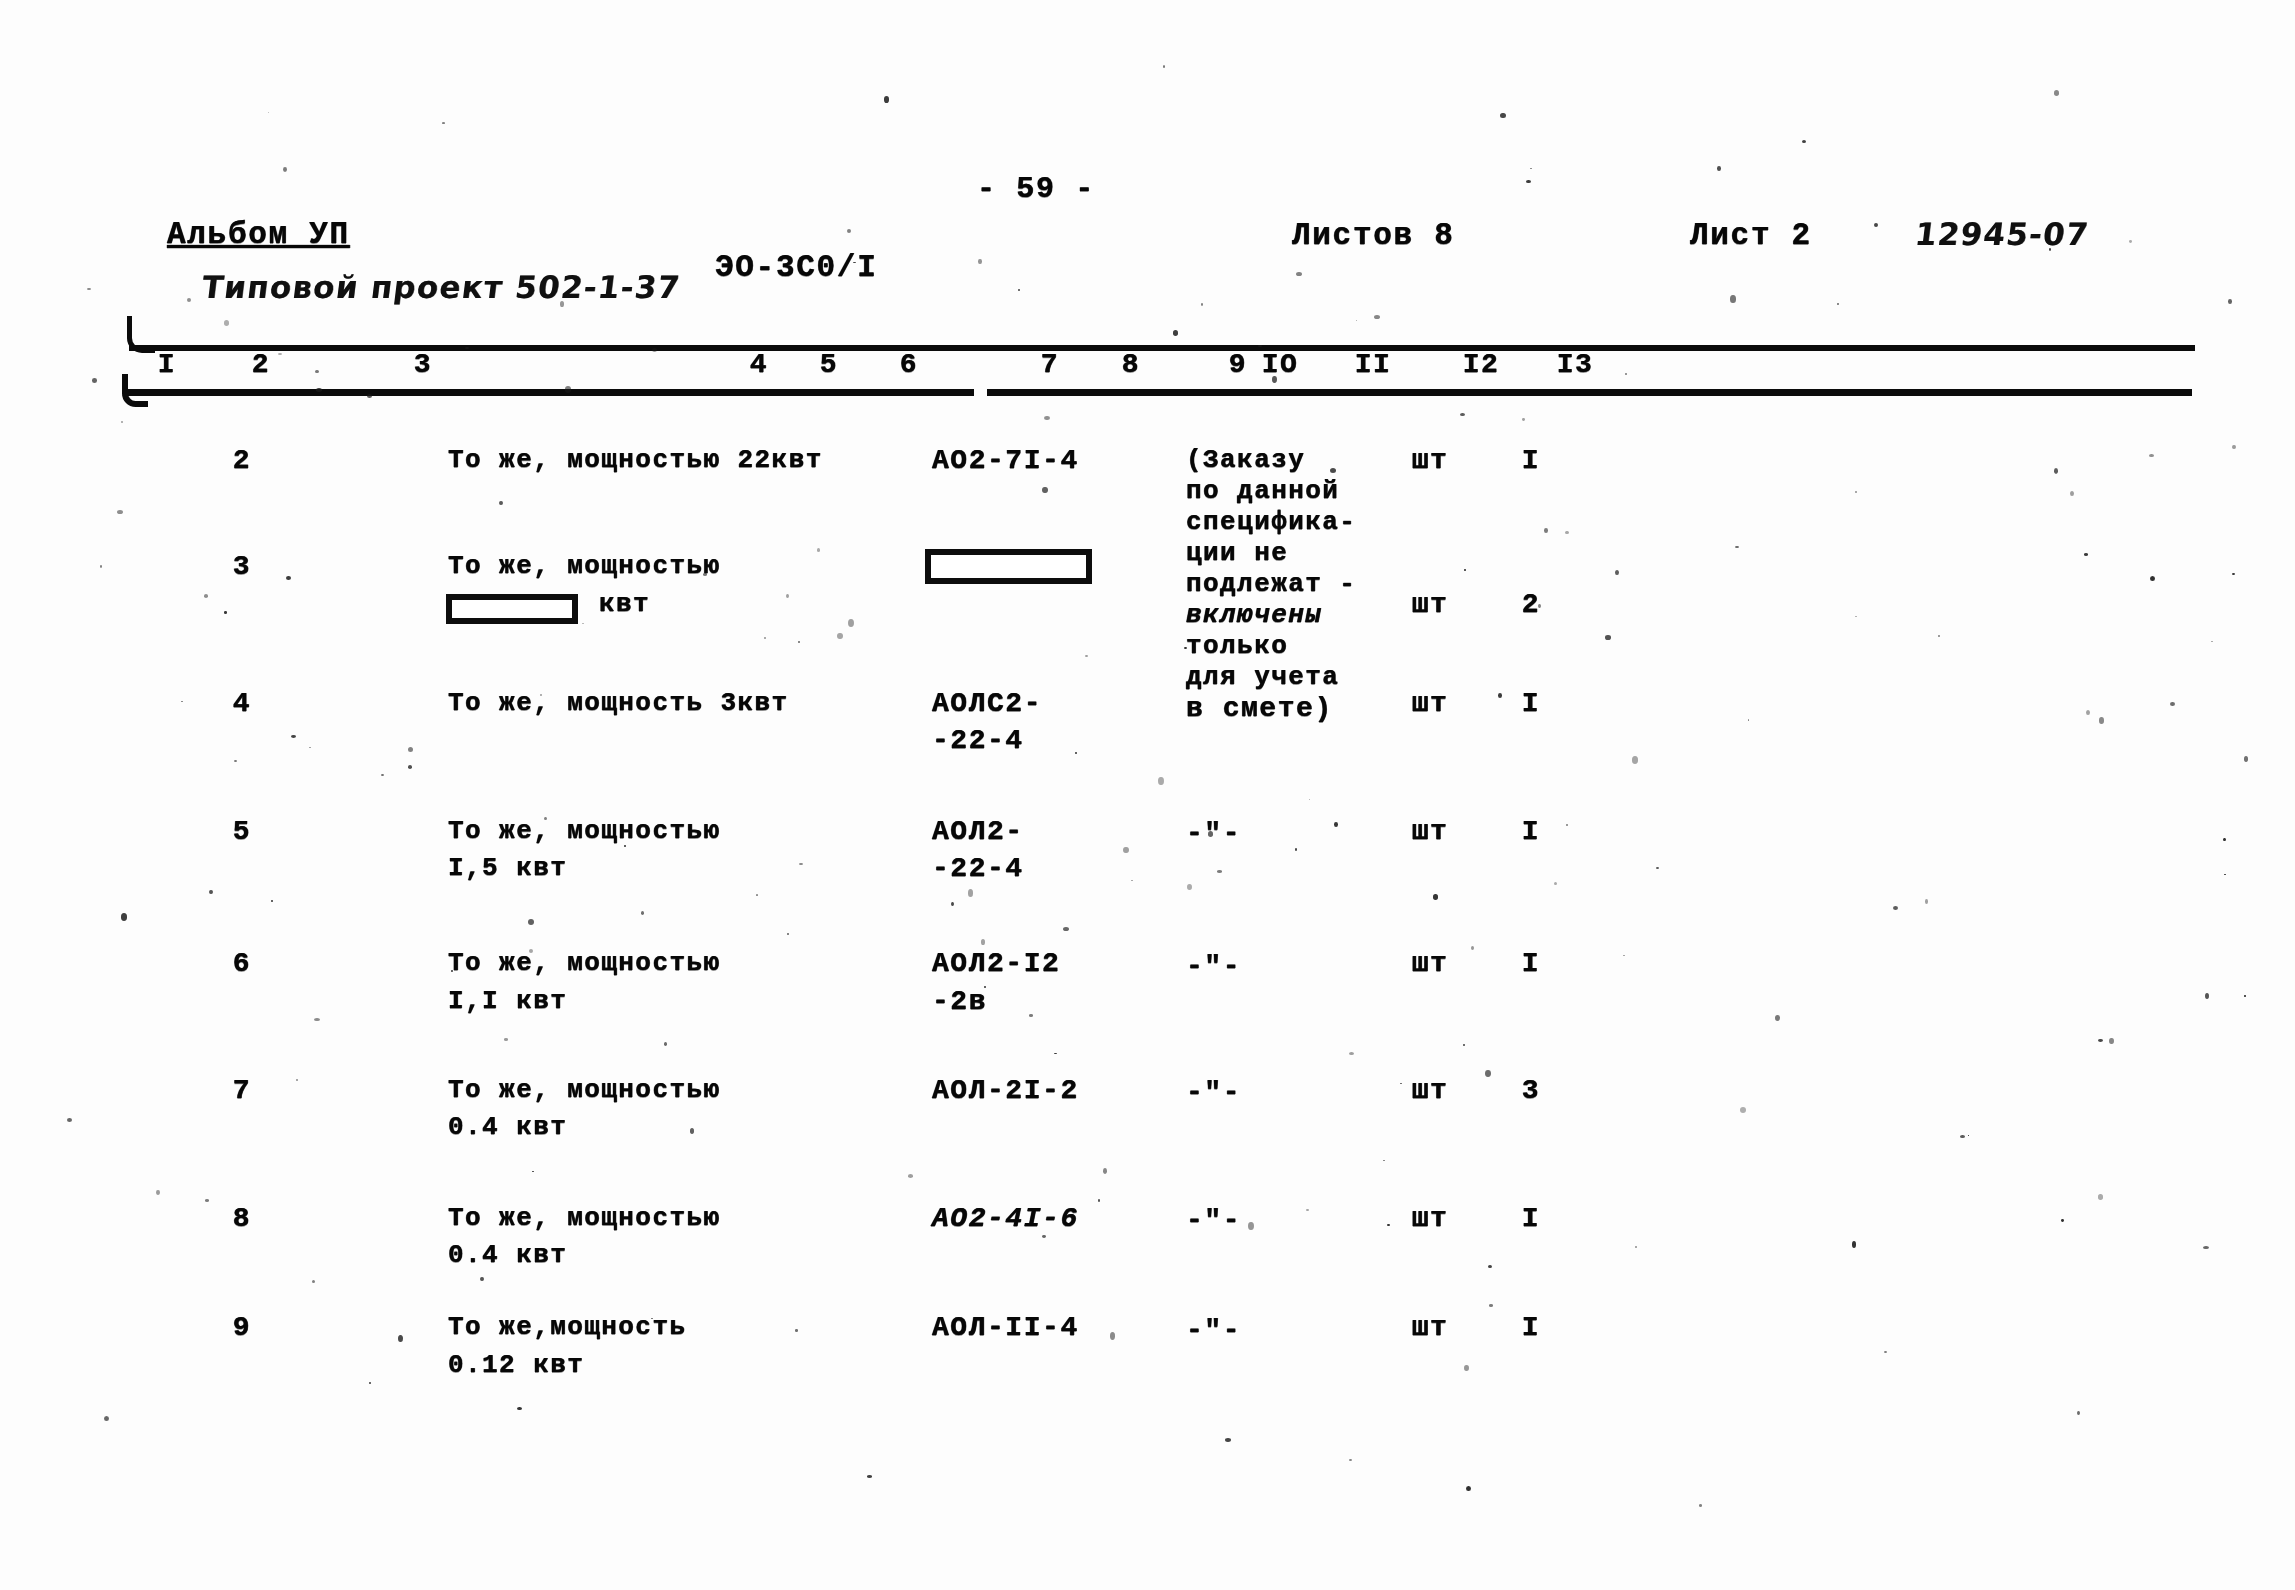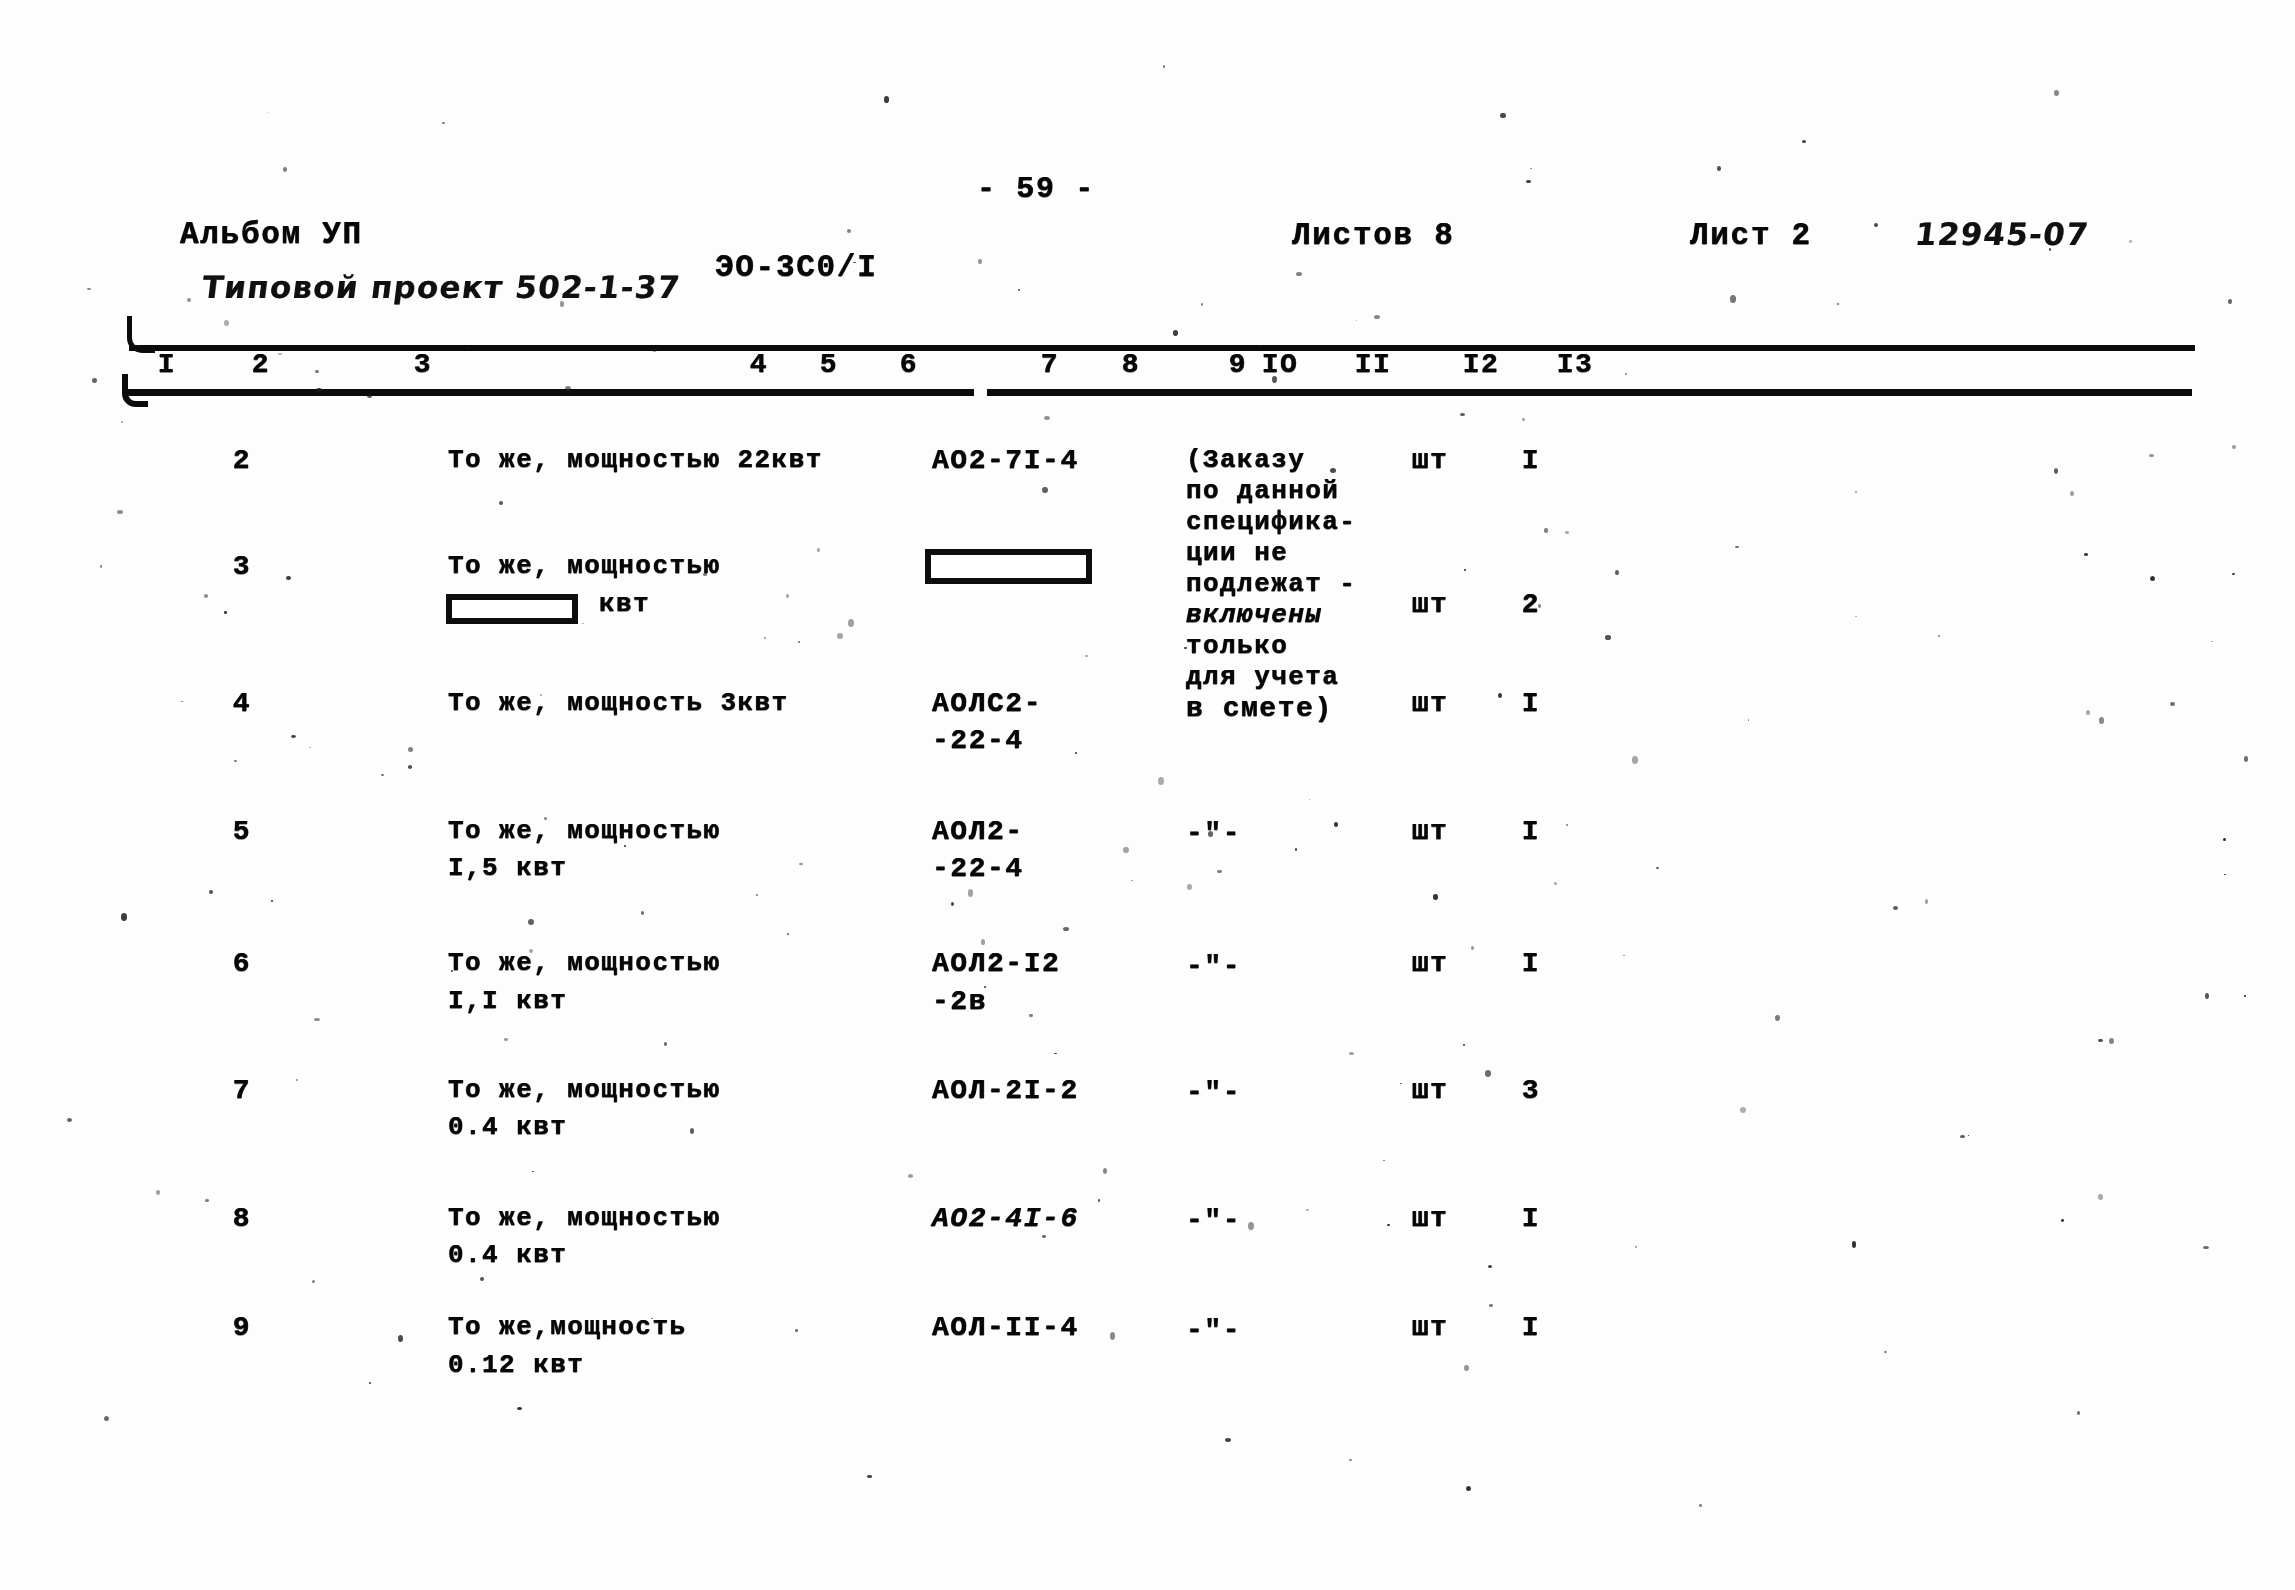--- a/index.html
+++ b/index.html
@@ -52,21 +52,21 @@
     line-height: 1;
     text-shadow: 0.5px 0.3px 0 rgba(0,0,0,0.5);
   }
   .hand-md { font-size: 31px; }
 
   
   #page-number {
     top: 174px; left: 977px;
     font-size: 30px;
   }
-  #album-label      { top: 219px; left: 180px; }
+  #album-label      { top: 219px; left: 167px; text-decoration: underline; }
   #doc-code         { top: 219px; left: 715px; margin-top: 33px; }
   #sheets-total     { top: 220px; left: 1292px; }
   #sheet-number     { top: 220px; left: 1690px; }
   #archive-number   { top: 219px; left: 1915px; }
   #project-label    { top: 272px; left: 202px; }
 
   
   .rule {
     position: absolute;
     background: #0b0b0b;

